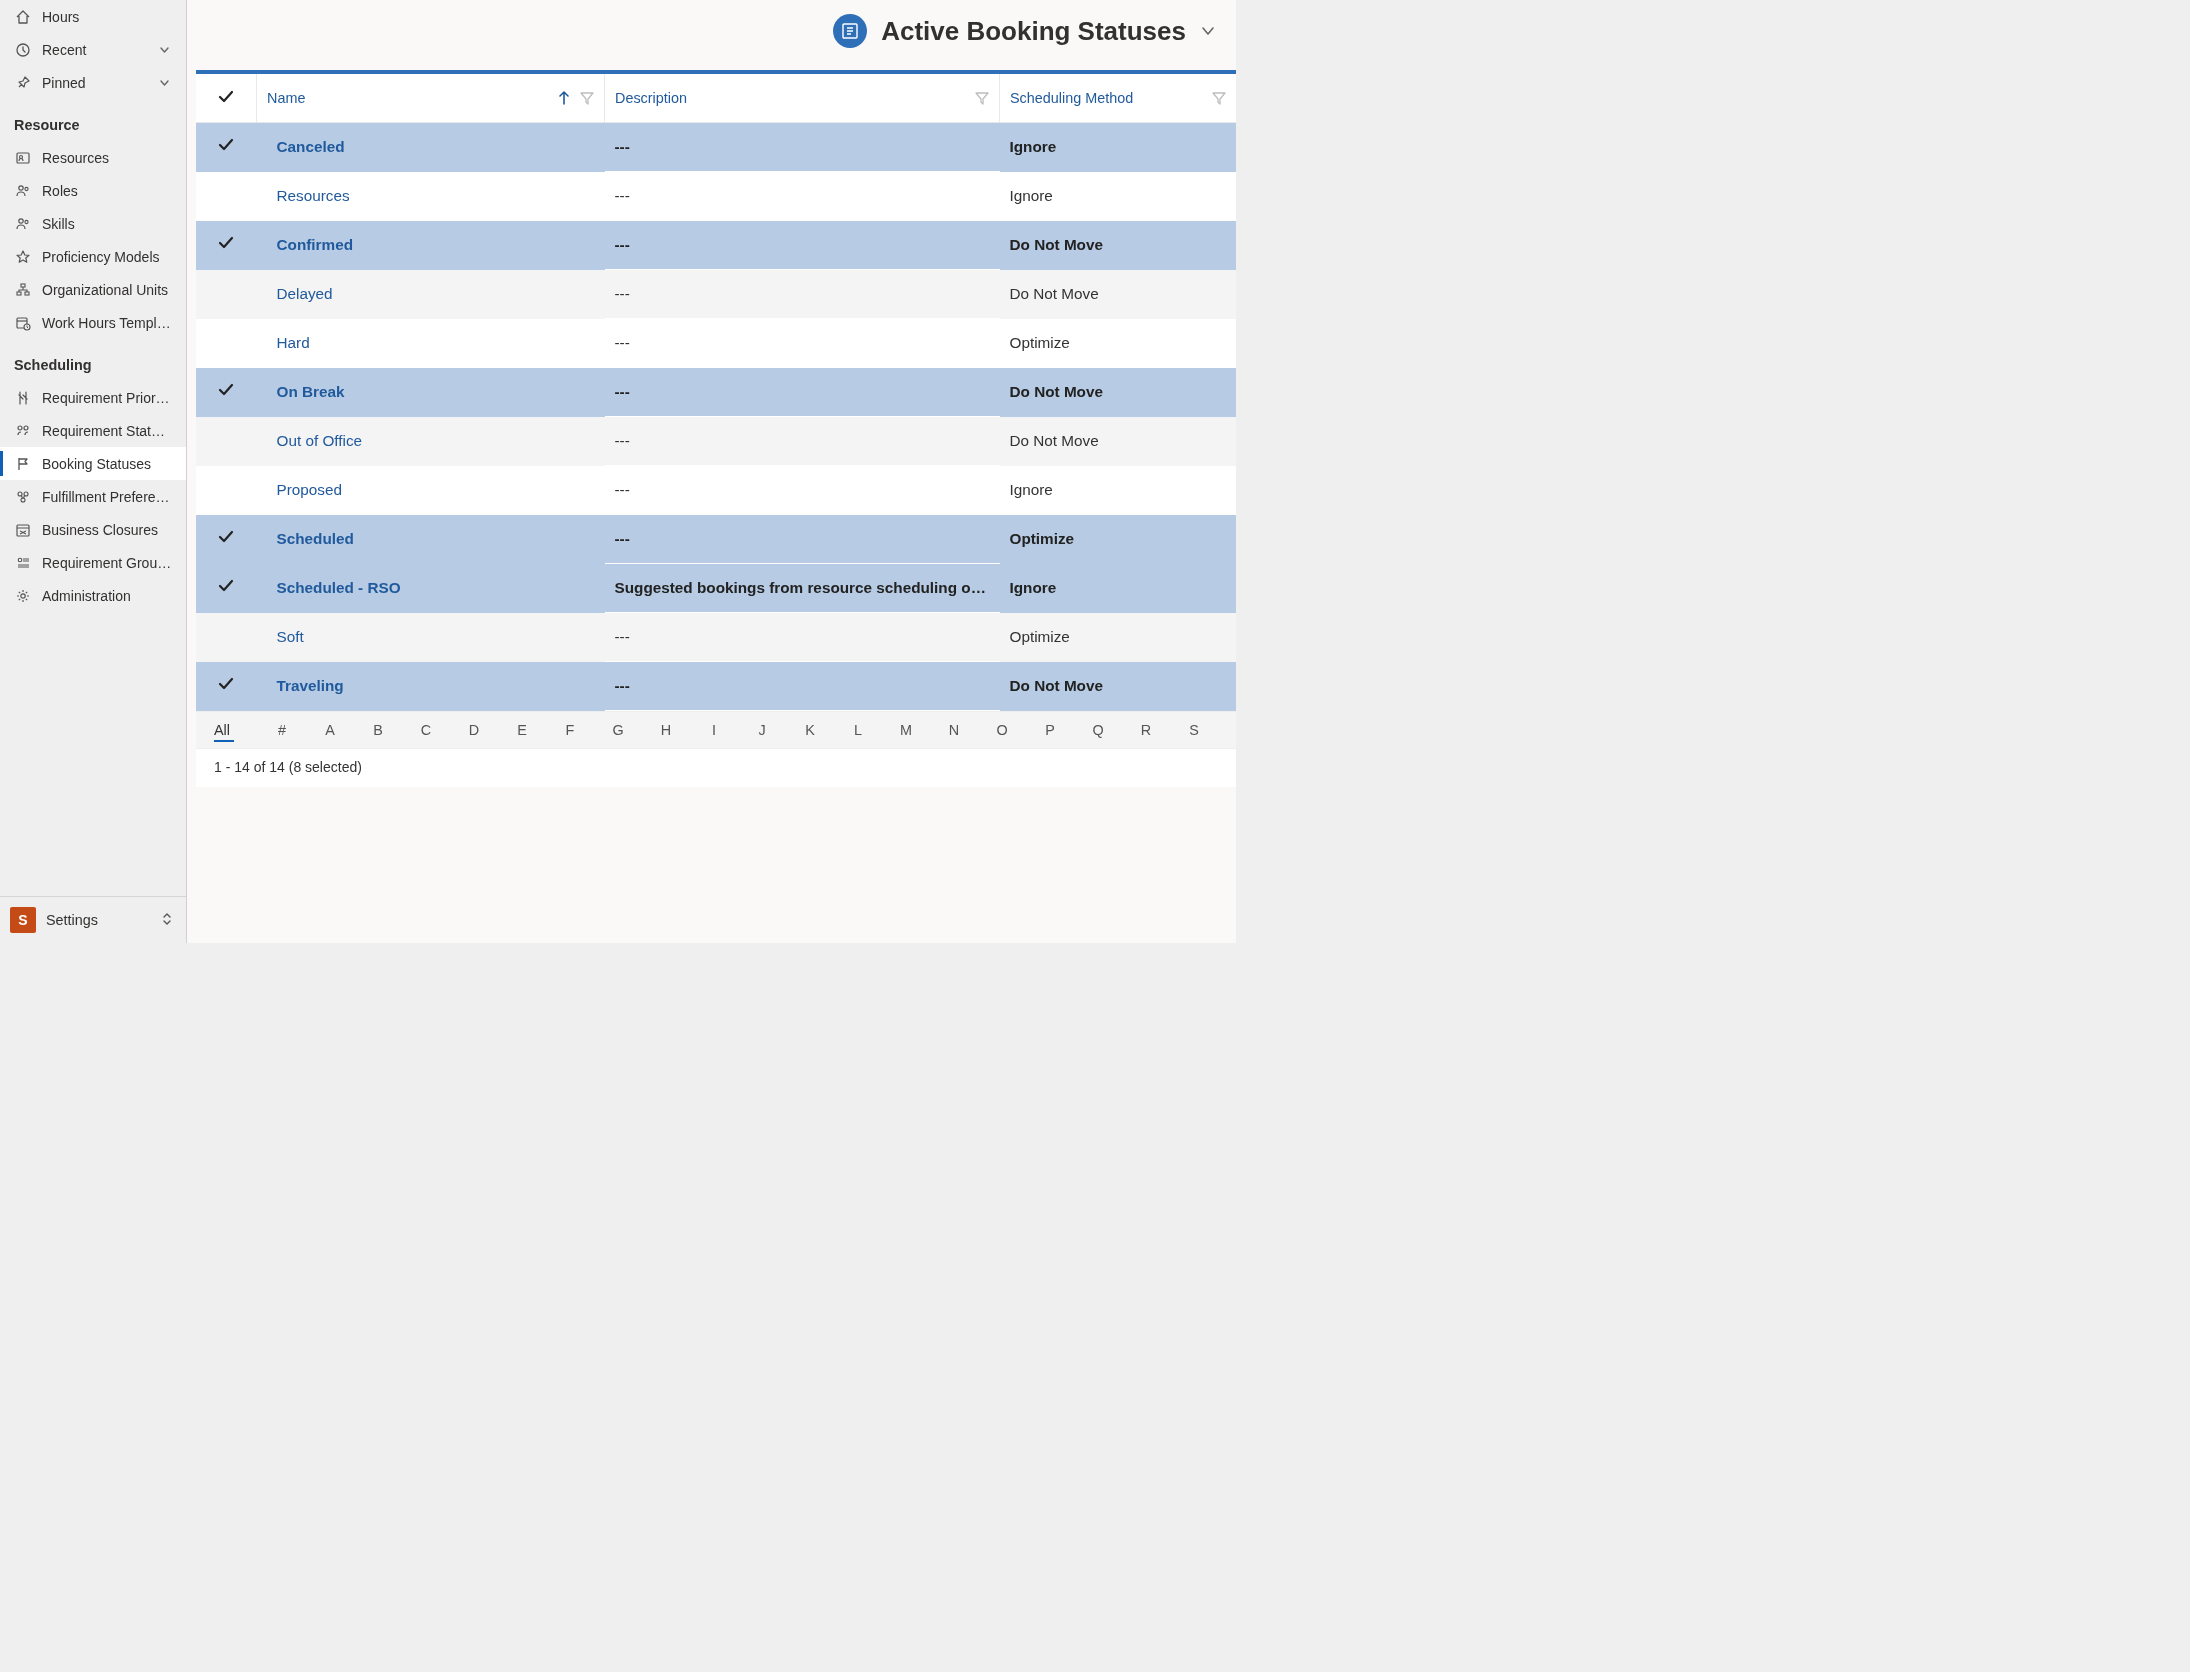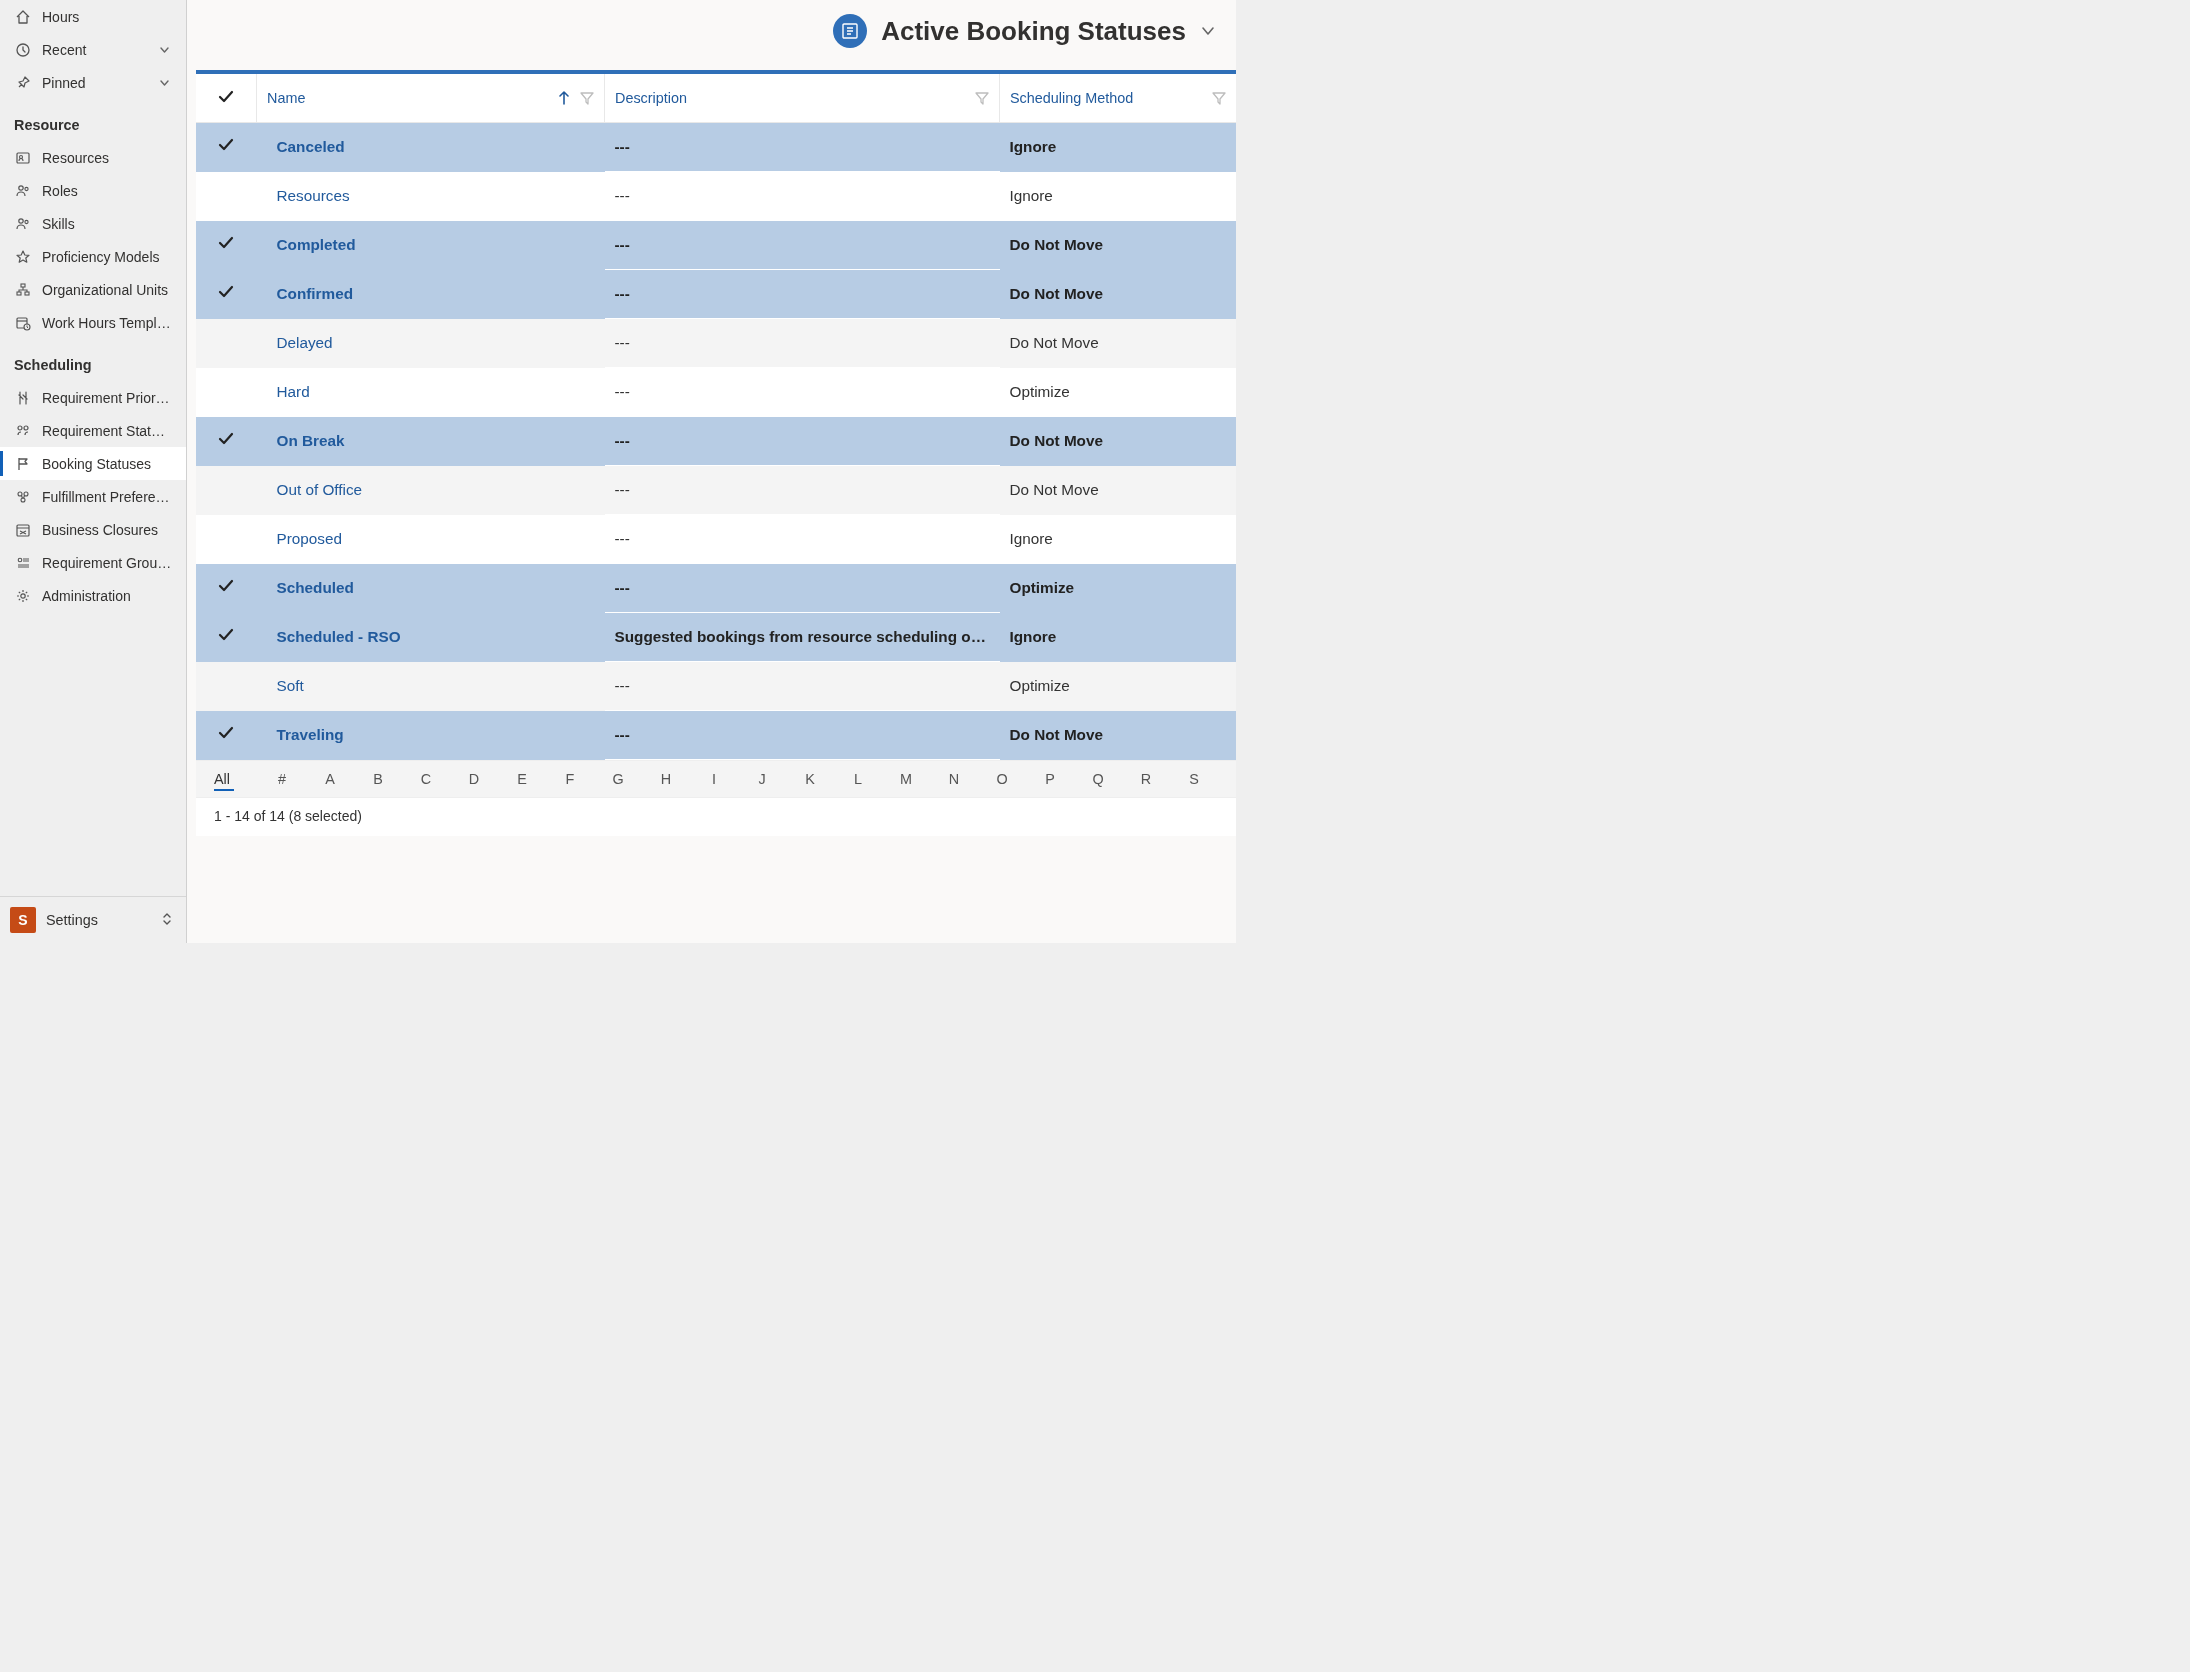--- a/index.html
+++ b/index.html
@@ -349,30 +349,20 @@
                 <td class="col-name"><span>Resources</span></td>
                 <td class="col-desc">---</td>
                 <td class="col-method">Ignore</td>
               </tr>
               <tr class="sel">
                 <td class="col-check"><span class="check-mark">
                     <svg width="18" height="18" viewBox="0 0 18 18">
                       <path d="M3 9 L7 13 L15 4" stroke="#222" stroke-width="2.2" fill="none" stroke-linecap="round" stroke-linejoin="round"></path>
                     </svg>
                   </span></td>
-                <td class="col-name"><span>Completed</span></td>
-                <td class="col-desc">---</td>
-                <td class="col-method">Do Not Move</td>
-              </tr>
-              <tr class="sel">
-                <td class="col-check"><span class="check-mark">
-                    <svg width="18" height="18" viewBox="0 0 18 18">
-                      <path d="M3 9 L7 13 L15 4" stroke="#222" stroke-width="2.2" fill="none" stroke-linecap="round" stroke-linejoin="round"></path>
-                    </svg>
-                  </span></td>
                 <td class="col-name"><span>Confirmed</span></td>
                 <td class="col-desc">---</td>
                 <td class="col-method">Do Not Move</td>
               </tr>
               <tr class="alt">
                 <td class="col-check"></td>
                 <td class="col-name"><span>Delayed</span></td>
                 <td class="col-desc">---</td>
                 <td class="col-method">Do Not Move</td>
               </tr>

